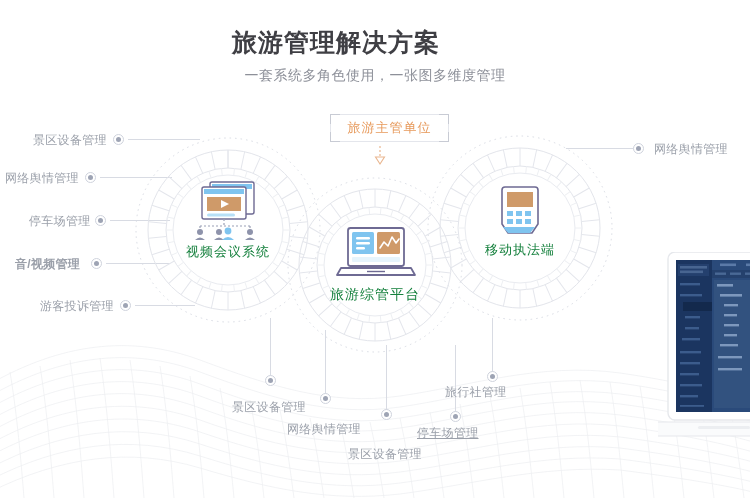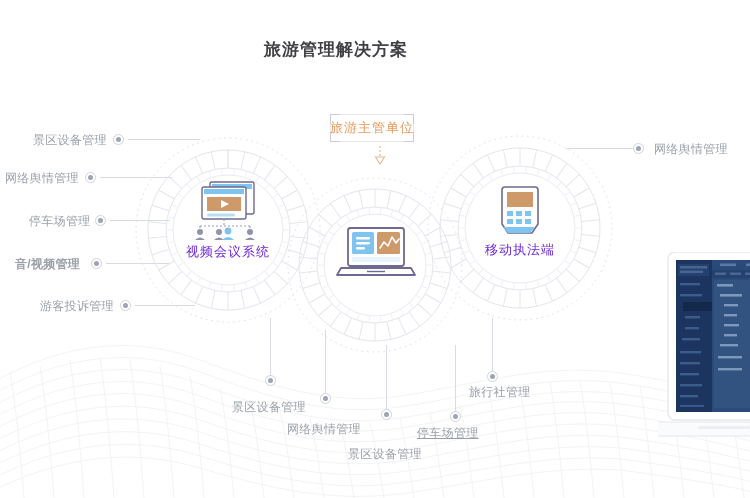--- a/index.html
+++ b/index.html
@@ -10,51 +10,51 @@
     overflow:hidden;
     position:relative;
   }
   #stage{position:absolute;left:0;top:0;width:750px;height:498px;overflow:hidden;background:#fff;}
 
   
   .mesh{position:absolute;left:0;bottom:0;width:750px;height:200px;pointer-events:none;}
 
   
   .title{
-    position:absolute;left:0;top:38px;width:672px;text-align:center;
-    font-size:17px;font-weight:bold;color:#3f3f44;letter-spacing:1px;
+    position:absolute;left:0;top:26px;width:672px;text-align:center;
+    font-size:25px;font-weight:bold;color:#3f3f44;letter-spacing:1px;
   }
   .subtitle{
     position:absolute;left:0;top:67px;width:750px;text-align:center;
     font-size:14px;color:#8d9099;letter-spacing:0.5px;
   }
 
   
   .auth-box{
-    position:absolute;left:330px;top:114px;width:84px;height:28px;
+    position:absolute;left:330px;top:114px;width:119px;height:28px;
     display:flex;align-items:center;justify-content:center;
     font-size:13px;color:#e79a5c;letter-spacing:1px;
     background:#fff;
   }
   .auth-box .corner{position:absolute;width:9px;height:9px;border-color:#c8cbd4;border-style:solid;border-width:0;}
   .auth-box .tl{left:0;top:0;border-left-width:1px;border-top-width:1px;}
   .auth-box .tr{right:0;top:0;border-right-width:1px;border-top-width:1px;}
   .auth-box .bl{left:0;bottom:0;border-left-width:1px;border-bottom-width:1px;}
   .auth-box .br{right:0;bottom:0;border-right-width:1px;border-bottom-width:1px;}
   .auth-box .edge-t{position:absolute;left:9px;right:9px;top:0;border-top:1px solid #e4e6ec;}
   .auth-box .edge-b{position:absolute;left:9px;right:9px;bottom:0;border-bottom:1px solid #e4e6ec;}
   .auth-box .edge-l{position:absolute;top:9px;bottom:9px;left:0;border-left:1px solid #e4e6ec;}
   .auth-box .edge-r{position:absolute;top:9px;bottom:9px;right:0;border-right:1px solid #e4e6ec;}
   .auth-arrow{position:absolute;left:373px;top:146px;width:14px;height:20px;}
 
   
   .ring-wrap{position:absolute;}
   .node-label{
     position:absolute;width:160px;text-align:center;
-    font-size:13px;color:#6d28d9;letter-spacing:1px;
+    font-size:13px;color:#15803d;letter-spacing:1px;
   }
   .node-label.big{font-size:14px;}
 
   
   .lbl{
     position:absolute;font-size:12px;color:#9ba0aa;white-space:nowrap;
     letter-spacing:0.3px;
   }
   .dot{
     position:absolute;width:11px;height:11px;border-radius:50%;
@@ -113,20 +113,21 @@
       <path d="M580 82 C 586 118, 590 157, 594 200"></path>
       <path d="M610 84 C 616 120, 620 158, 624 200"></path>
       <path d="M640 88 C 646 124, 650 160, 654 200"></path>
       <path d="M670 94 C 676 128, 680 163, 684 200"></path>
       <path d="M700 100 C 706 133, 710 166, 714 200"></path>
       <path d="M730 108 C 736 139, 740 170, 744 200"></path>
     </g>
   </svg>
 
   <div class="title">旅游管理解决方案</div>
+  <div class="subtitle">一套系统多角色使用，一张图多维度管理</div>
 
   <div class="auth-box">
     <span class="edge-t"></span>
     <span class="edge-b"></span>
     <span class="edge-l"></span>
     <span class="edge-r"></span>
     <span class="corner tl"></span>
     <span class="corner tr"></span>
     <span class="corner bl"></span>
     <span class="corner br"></span>
@@ -170,21 +171,21 @@
   <div class="line-v" style="left:386px;top:345px;height:65px;"></div>
   <div class="dot" style="left:381px;top:409px;"></div>
   <div class="lbl" style="left:348px;top:446px;">景区设备管理</div>
 
   <div class="line-v" style="left:455px;top:345px;height:67px;"></div>
   <div class="dot" style="left:450px;top:411px;"></div>
   <div class="lbl" style="left:417px;top:425px;text-decoration:underline;">停车场管理</div>
 
   <div class="line-v" style="left:492px;top:318px;height:55px;"></div>
   <div class="dot" style="left:487px;top:371px;"></div>
-  <div class="lbl" style="left:469px;top:384px;">旅行社管理</div>
+  <div class="lbl" style="left:445px;top:384px;">旅行社管理</div>
 
   <svg class="ring-wrap" style="left:133px;top:135px;" width="190" height="190" viewBox="0 0 190 190">
     <circle cx="95" cy="95" r="92" fill="none" stroke="#d9dce4" stroke-width="1" stroke-dasharray="1.5,4"></circle>
     <circle cx="95" cy="95" r="80" fill="none" stroke="#e3e5eb" stroke-width="1"></circle>
     <circle cx="95" cy="95" r="62" fill="none" stroke="#e3e5eb" stroke-width="1"></circle>
     <circle cx="95" cy="95" r="55" fill="none" stroke="#e9ebf0" stroke-width="1"></circle>
     <g stroke="#e3e5eb" stroke-width="1">
       <g id="lt-spokes">
         <line x1="95" y1="15" x2="95" y2="33"></line>
       </g>
@@ -444,20 +445,21 @@
       <rect x="23" y="11" width="14" height="2.6" rx="1.3"></rect>
       <rect x="23" y="16" width="14" height="2.6" rx="1.3"></rect>
       <rect x="23" y="21" width="9" height="2.6" rx="1.3"></rect>
     </g>
     <rect x="44" y="6" width="23" height="22" rx="1.5" fill="#cf9a69"></rect>
     <polyline points="47,22 51,16 55,20 59,11 63,17 66,13" fill="none" stroke="#ffffff" stroke-width="1.6" stroke-linejoin="round" stroke-linecap="round"></polyline>
     <rect x="19" y="31" width="48" height="5" rx="1" fill="#e6f4fc"></rect>
     <path d="M8 42 h70 l4 7 h-78 z" fill="#ffffff" stroke="#6e6a93" stroke-width="1.8" stroke-linejoin="round"></path>
     <line x1="34" y1="45.5" x2="52" y2="45.5" stroke="#6e6a93" stroke-width="1.4"></line>
   </svg>
+  <div class="node-label big" style="left:295px;top:286px;">旅游综管平台</div>
 
   <svg class="laptop" width="92" height="228" viewBox="0 0 92 228">
     <rect x="10" y="0" width="120" height="168" rx="7" fill="#ffffff" stroke="#e6e8ec" stroke-width="1.4"></rect>
     <rect x="18" y="8" width="110" height="152" rx="2" fill="#2a4a7a"></rect>
     <rect x="18" y="8" width="36" height="152" fill="#1b3560"></rect>
     <rect x="20" y="12" width="31" height="12" fill="#24406e"></rect>
     <g fill="#486591">
       <rect x="22" y="14" width="27" height="2.6"></rect>
       <rect x="22" y="18.5" width="23" height="2.6"></rect>
     </g>

